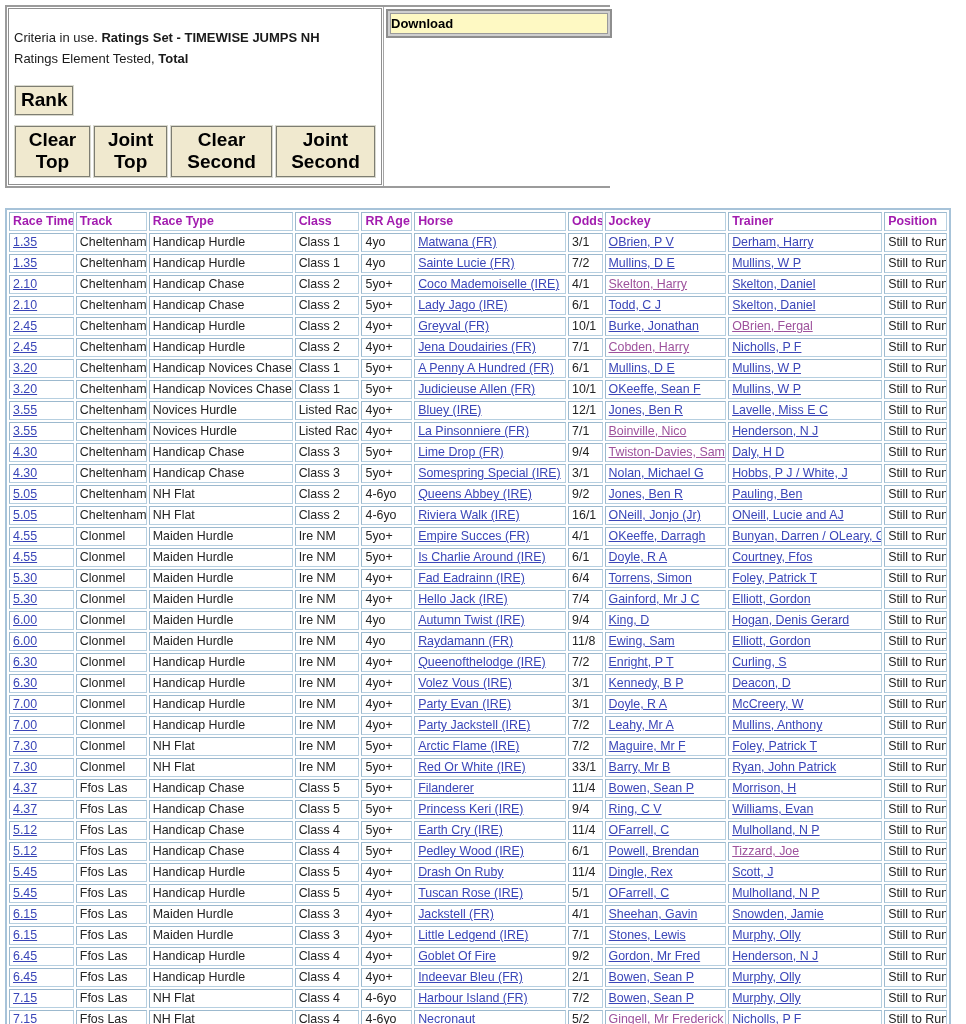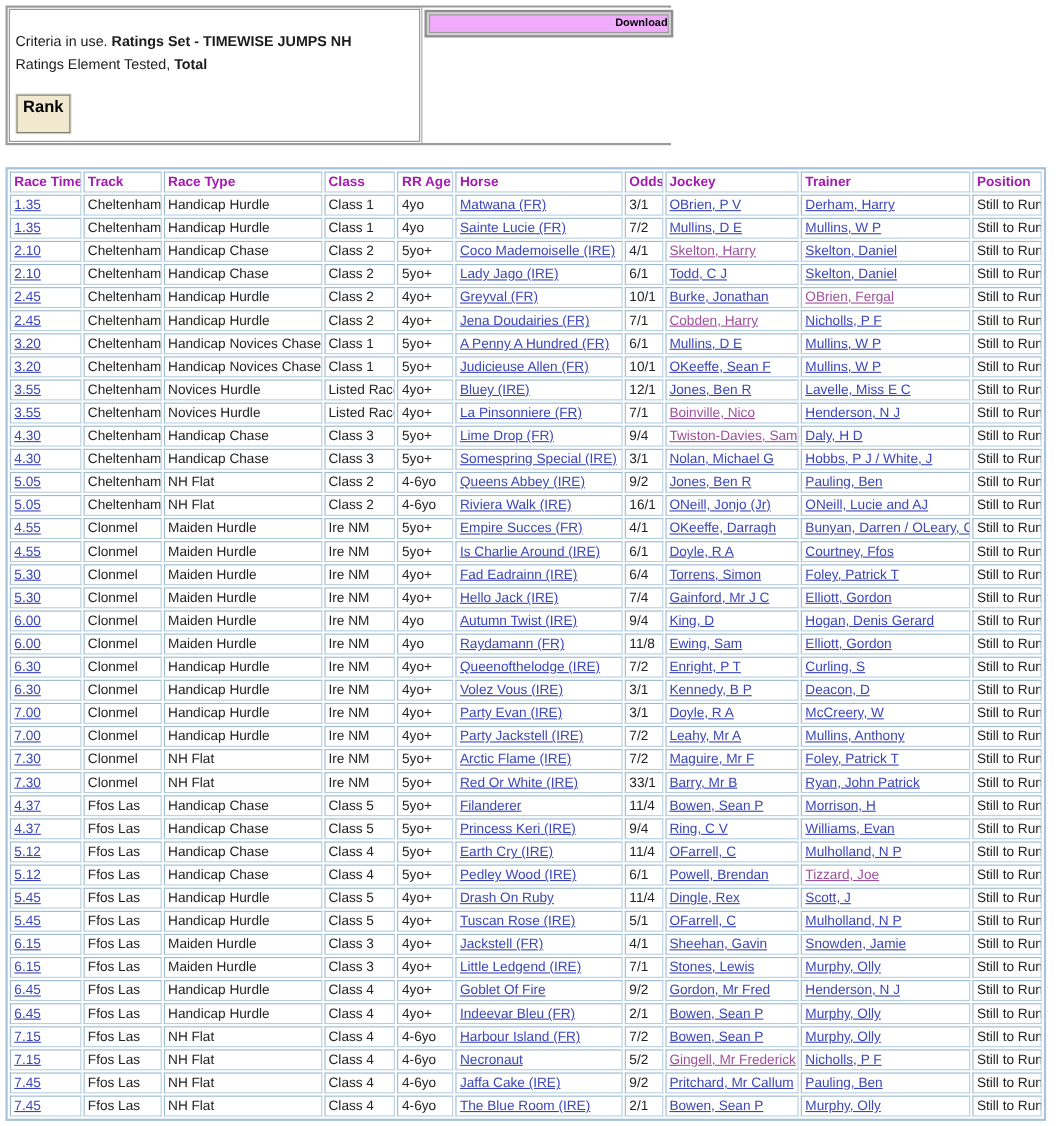--- a/index.html
+++ b/index.html
@@ -36,49 +36,49 @@
   }
   .criteria-text{
     font-size:13px;
     line-height:21px;
     margin-top:14px;
   }
   .criteria-text b{font-weight:bold;}
   .rank-row{margin-top:16px;}
   .ctl-btn{
     font-family:"Liberation Sans","DejaVu Sans",sans-serif;
-    font-size:15px;
+    font-size:19px;
     font-weight:bold;
     color:#000;
     background:var(--btn-bg);
     border:1px solid #7d7d72;
     box-shadow:0 0 0 1px #d9d9cf;
-    padding:2px 5px 14px 5px;
+    padding:2px 5px 3px 5px;
     margin:1px 1px 1px 1px;
     cursor:pointer;
   }
   .btn-row{margin-top:9px;display:flex;gap:2px;}
   .right-cell{
     flex:1;
     border-left:1px solid #a5a5a5;
     background:#ffffff;
     padding:2px 2px;
   }
   .download-box{
     border:2px solid #8e8e8e;
     background:#cfcfcf;
     padding:2px;
     width:218px;
   }
   .download-header{
-    background:#f0abfc;
+    background:#fef9c3;
     border:1px solid #9a9a9a;
-    text-align:right;
+    text-align:left;
     font-weight:bold;
-    font-size:10px;
+    font-size:13px;
     padding:2px 0;
     color:#000;
   }
   .download-buttons{
     display:flex;
     gap:5px;
     margin-top:3px;
   }
   .dl-btn{
     flex:1;
@@ -141,20 +141,26 @@
 
 <div class="top-outer">
   <div class="criteria-cell">
     <div class="criteria-text">
       <span>Criteria in use. </span><b>Ratings Set - TIMEWISE JUMPS NH</b><br>
       <span>Ratings Element Tested, </span><b>Total</b>
     </div>
     <div class="rank-row">
       <button class="ctl-btn">Rank</button>
     </div>
+    <div class="btn-row" id="btn-row">
+        <button class="ctl-btn">Clear Top</button>
+        <button class="ctl-btn">Joint Top</button>
+        <button class="ctl-btn">Clear Second</button>
+        <button class="ctl-btn">Joint Second</button>
+      </div>
   </div>
   <div class="right-cell">
     <div class="download-box">
       <div class="download-header">Download</div>
     </div>
   </div>
 </div>
 
 <table class="races">
   <colgroup>

